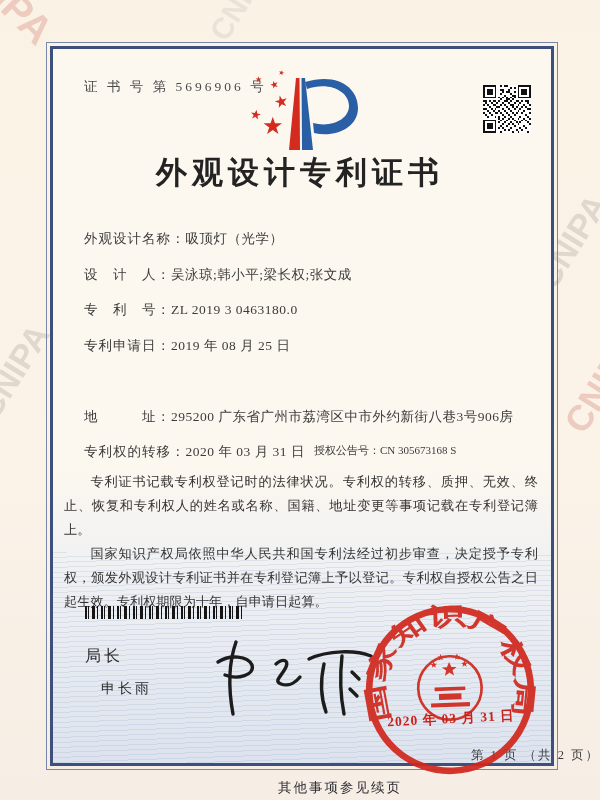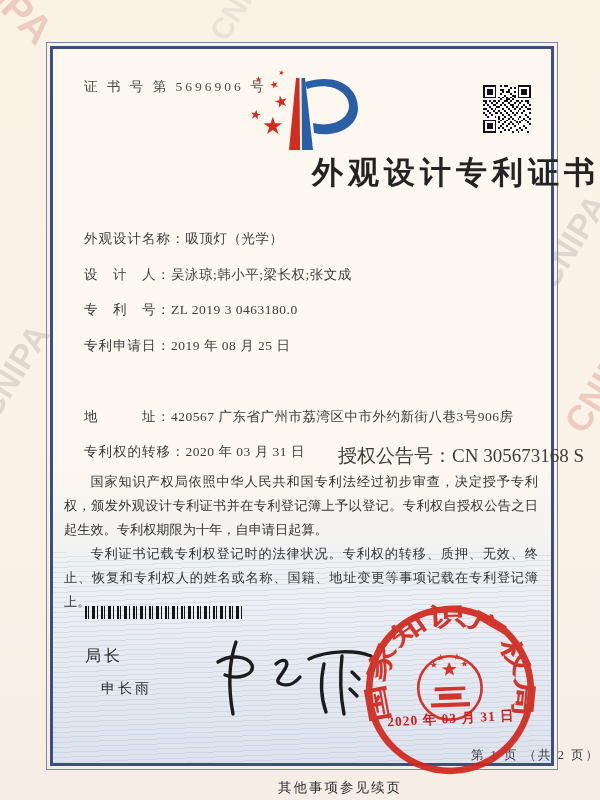--- a/index.html
+++ b/index.html
@@ -20,26 +20,26 @@
   .frame-inner{position:absolute;left:50px;top:46px;right:46px;bottom:34px;
                border:3px solid #3d4f7d;z-index:1;
                background:linear-gradient(180deg,#fdf8ef 0%,#fdf8ef 58%,#eef0f3 74%,#dde3ee 100%);}
   
   .wave-band{position:absolute;left:53px;right:49px;top:552px;bottom:37px;z-index:1;
              background:repeating-linear-gradient(178deg,rgba(125,145,185,0.17) 0 1px,rgba(0,0,0,0) 1px 5px);}
 
   .content{position:absolute;inset:0;z-index:2;}
 
   .cert-no{left:84px;top:78px;font-size:13.5px;letter-spacing:3px;color:#4a4a4a;}
-  .title{left:0;top:152px;width:100%;text-align:right;font-size:31px;font-weight:bold;
+  .title{left:0;top:152px;width:100%;text-align:center;font-size:31px;font-weight:bold;
          letter-spacing:5px;color:#232323;}
 
   .row{left:84px;width:440px;font-size:13.5px;color:#3c3c3c;letter-spacing:0.5px;white-space:nowrap;}
   .row .lbl{letter-spacing:1px;}
-  .grant-right{left:314px;top:443px;font-size:19px;color:#3c3c3c;white-space:nowrap;margin-left:24px;}
+  .grant-right{left:314px;top:443px;font-size:11px;color:#3c3c3c;white-space:nowrap;}
 
   .paras{left:64px;top:470px;width:474px;font-size:13.2px;color:#343434;line-height:1.82;
          text-align:justify;}
   .paras p{margin:0;text-indent:2em;}
 
   .barcode{left:85px;top:606px;width:160px;height:13px;
            background:repeating-linear-gradient(90deg,
              #151515 0 2px,transparent 2px 3px,
              #151515 3px 4px,transparent 4px 7px,
              #151515 7px 10px,transparent 10px 12px,
@@ -125,32 +125,32 @@
     <div class="abs row" style="top:230px;">
       <span class="lbl">外观设计名称：</span><span>吸顶灯（光学）</span>
     </div>
     <div class="abs row" style="top:301px;">
       <span class="lbl">专　利　号：</span><span>ZL 2019 3 0463180.0</span>
     </div>
     <div class="abs row" style="top:337px;">
       <span class="lbl">专利申请日：</span><span>2019 年 08 月 25 日</span>
     </div>
     <div class="abs row" style="top:408px;width:460px;">
-      <span class="lbl">地　　　址：</span><span>420567 广东省广州市荔湾区中市外约新街八巷3号906房</span>
+      <span class="lbl">地　　　址：</span><span>295200 广东省广州市荔湾区中市外约新街八巷3号906房</span>
     </div>
     <div class="abs row" style="top:443px;">
       <span class="lbl">专利权的转移：</span><span>2020 年 03 月 31 日</span>
     </div>
     <div class="abs grant-right">
       <span class="lbl">授权公告号：</span><span>CN 305673168 S</span>
     </div>
 
     <div class="abs paras">
+      <p>专利证书记载专利权登记时的法律状况。专利权的转移、质押、无效、终止、恢复和专利权人的姓名或名称、国籍、地址变更等事项记载在专利登记簿上。</p>
       <p>国家知识产权局依照中华人民共和国专利法经过初步审查，决定授予专利权，颁发外观设计专利证书并在专利登记簿上予以登记。专利权自授权公告之日起生效。专利权期限为十年，自申请日起算。</p>
-      <p>专利证书记载专利权登记时的法律状况。专利权的转移、质押、无效、终止、恢复和专利权人的姓名或名称、国籍、地址变更等事项记载在专利登记簿上。</p>
     </div>
 
     <div class="abs barcode"></div>
 
     <div class="abs director-title">局长</div>
     <div class="abs director-name">申长雨</div>
 
     <svg class="abs sig" viewBox="0 0 185 90">
       <g fill="none" stroke="#1c1c1c" stroke-width="3.4" stroke-linecap="round" stroke-linejoin="round">
         <path d="M 40,10 C 33,30 32,55 37,82"></path>

